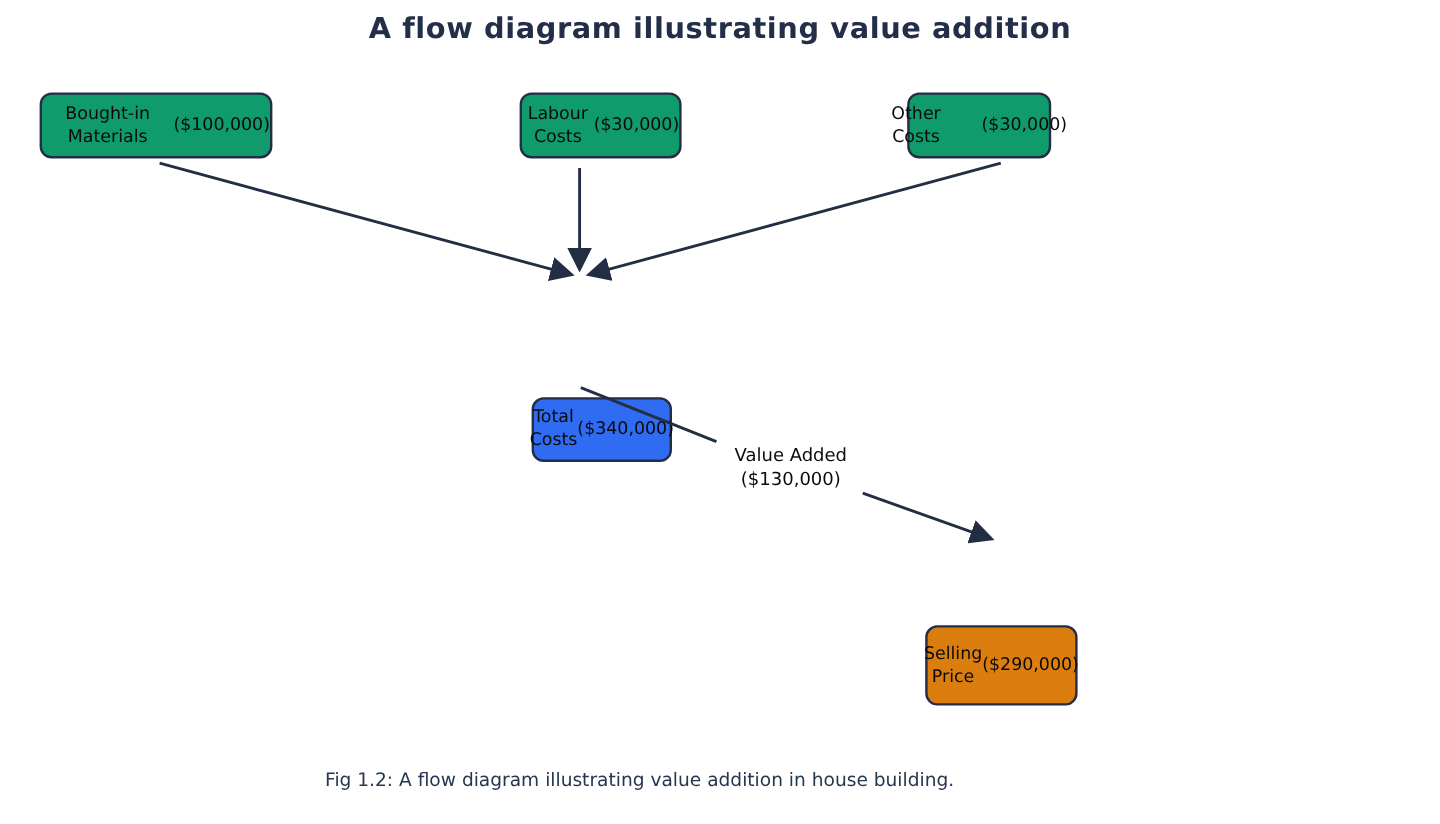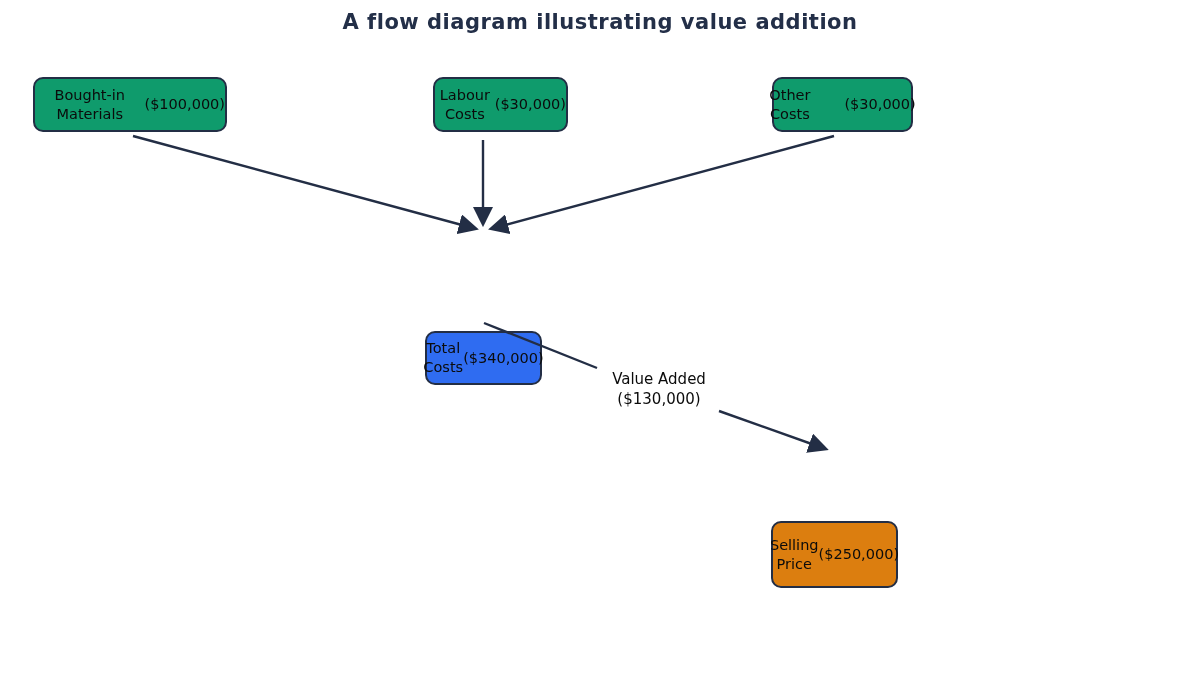--- a/index.html
+++ b/index.html
@@ -24,21 +24,21 @@
     height: 687px;
     background: var(--background);
     overflow: hidden;
   }
   .title {
     position: absolute;
     left: 0;
     top: 10px;
     width: 1200px;
     text-align: center;
-    font-size: 21px;
+    font-size: 24px;
     font-weight: bold;
     color: var(--title-text);
     letter-spacing: 0.5px;
   }
   .node {
     position: absolute;
     border: 2px solid var(--outline);
     border-radius: 10px;
     display: flex;
     flex-direction: row;
@@ -95,47 +95,48 @@
   <div class="node green" style="left:33px; top:77px; width:194px; height:55px;">
     <span>Bought-in Materials</span>
     <span>($100,000)</span>
   </div>
 
   <div class="node green" style="left:433px; top:77px; width:135px; height:55px;">
     <span>Labour Costs</span>
     <span>($30,000)</span>
   </div>
 
-  <div class="node green" style="left:772px; top:77px; width:141px; height:55px;gap:34px;">
+  <div class="node green" style="left:756px; top:77px; width:120px; height:55px;gap:34px;">
     <span>Other Costs</span>
     <span>($30,000)</span>
   </div>
 
-  <div class="node blue" style="left:425px; top:331px; width:117px; height:54px;align-items:center;">
+  <div class="node blue" style="left:443px; top:331px; width:117px; height:54px;align-items:center;">
     <span>Total Costs</span>
     <span>($340,000)</span>
   </div>
 
   <div class="node orange" style="left:771px; top:521px; width:127px; height:67px;">
     <span>Selling Price</span>
-    <span>($250,000)</span>
+    <span>($290,000)</span>
   </div>
 
   <div class="edge-label">
     <div>Value Added</div>
     <div>($130,000)</div>
   </div>
 
   <svg class="edges" viewBox="0 0 1200 687">
     <defs>
       <marker id="arrowhead" viewBox="0 0 10 10" refX="7" refY="5" markerWidth="8.5" markerHeight="8.5" orient="auto-start-reverse">
         <path class="arrowhead" d="M 0 0 L 10 5 L 0 10 z"></path>
       </marker>
     </defs>
     <line x1="133" y1="136" x2="473" y2="228" marker-end="url(#arrowhead)"></line>
     <line x1="483" y1="140" x2="483" y2="221" marker-end="url(#arrowhead)"></line>
     <line x1="834" y1="136" x2="494" y2="228" marker-end="url(#arrowhead)"></line>
     <line x1="484" y1="323" x2="597" y2="368"></line>
     <line x1="719" y1="411" x2="823" y2="448" marker-end="url(#arrowhead)"></line>
   </svg>
 
+  <div class="caption">Fig 1.2: A flow diagram illustrating value addition in house building.</div>
 
 </div>
 
 </body></html>

